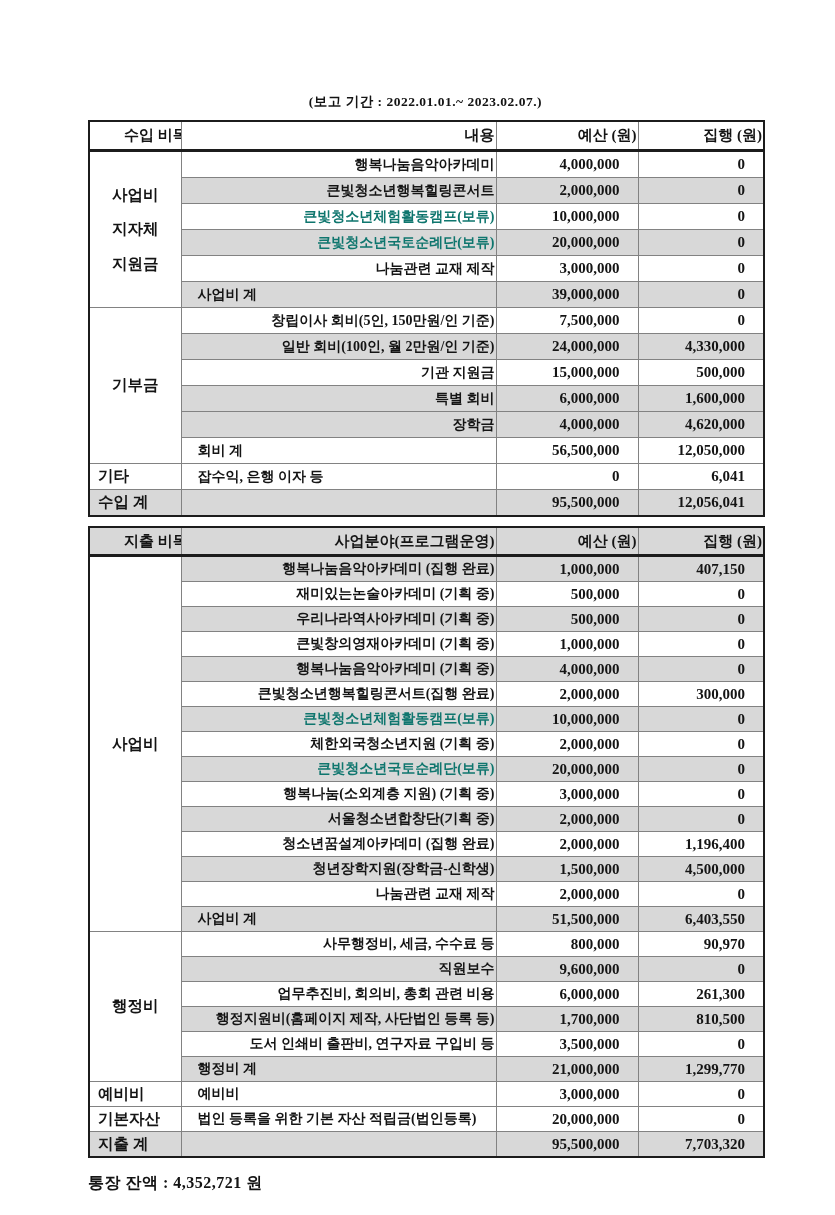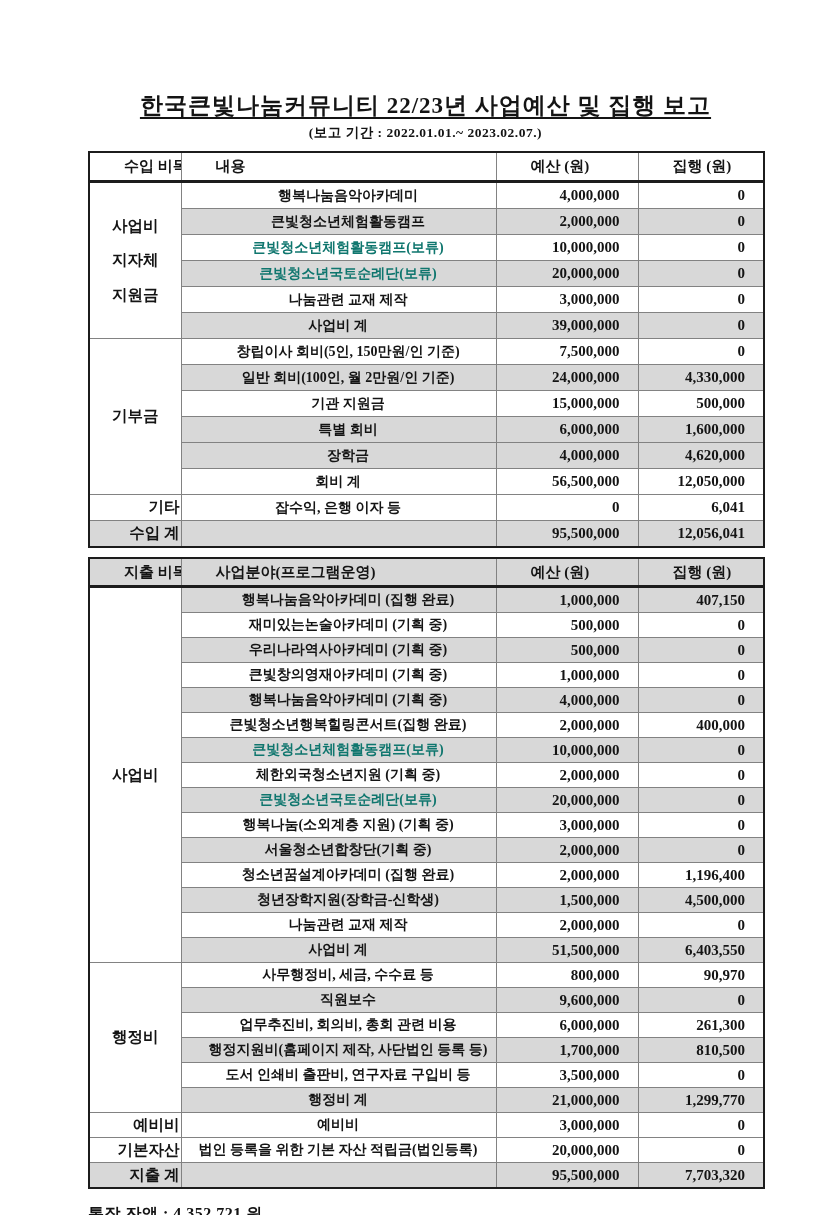--- a/index.html
+++ b/index.html
@@ -13,40 +13,39 @@
     text-align:center;font-size:23px;letter-spacing:1px;
     text-decoration:underline;text-decoration-thickness:2px;text-underline-offset:4px;
   }
   .subtitle{text-align:center;font-size:13.5px;margin-top:3px;letter-spacing:.5px;}
   table{
     width:675px;border-collapse:collapse;table-layout:fixed;
     border:2px solid #1c1c1c;margin-top:9px;
   }
   col.c1{width:92px;}col.c2{width:315px;}col.c3{width:142px;}col.c4{width:126px;}
   th,td{border:1px solid #828282;overflow:hidden;white-space:nowrap;}
-  th{height:25px;font-size:15px;border-bottom:3px solid #1c1c1c;text-align:left;padding-left:34px;}
+  th{height:25px;font-size:15px;border-bottom:3px solid #1c1c1c;text-align:right;padding-left:34px;}
   #tbl0 td{height:23px;}
   #tbl1 td{height:22px;}
   #tbl1 th{height:24px;font-family:Liberation Serif, serif;}
-  td.lbl{text-align:center;padding-left:20px;font-size:14px;}
-  td.lbl.center{text-align:center;padding-left:0;}
+  td.lbl{text-align:right;padding-left:20px;font-size:14px;}
+  td.lbl.center{text-align:left;padding-left:16px;}
   td.num{text-align:right;padding-right:18px;font-size:15px;}
   td.cat{text-align:center;font-size:15.5px;}
   td.cat.multi{line-height:2.2;white-space:pre-line;}
-  td.cat.left{text-align:right;padding-left:8px;}
+  td.cat.left{text-align:left;padding-left:8px;}
   .shade{background:#d8d8d8;}
   .blue{color:#0f766e;}
   .small{font-size:12px;}
   .footer1{margin-top:15px;font-size:16px;letter-spacing:.5px;}
 </style>
 </head>
 <body>
 
 <div class="doc">
-  <div class="title">한국큰빛나눔커뮤니티 22/23년 사업예산 및 집행 보고</div>
   <div class="subtitle">(보고 기간 : 2022.01.01.~ 2023.02.07.)</div>
 
   <table id="tbl0">
     <colgroup>
         <col class="c1">
         <col class="c2">
         <col class="c3">
         <col class="c4">
       </colgroup>
     <thead>
@@ -60,21 +59,21 @@
     <tbody>
         <tr>
           <td class="cat multi" rowspan="6">사업비
 지자체
 지원금</td>
           <td class="lbl">행복나눔음악아카데미</td>
           <td class="num">4,000,000</td>
           <td class="num">0</td>
         </tr>
         <tr>
-          <td class="lbl shade">큰빛청소년체험활동캠프</td>
+          <td class="lbl shade">큰빛청소년행복힐링콘서트</td>
           <td class="num shade">2,000,000</td>
           <td class="num shade">0</td>
         </tr>
         <tr>
           <td class="lbl blue">큰빛청소년체험활동캠프(보류)</td>
           <td class="num">10,000,000</td>
           <td class="num">0</td>
         </tr>
         <tr>
           <td class="lbl blue shade">큰빛청소년국토순례단(보류)</td>
@@ -175,21 +174,21 @@
           <td class="num">0</td>
         </tr>
         <tr>
           <td class="lbl shade">행복나눔음악아카데미 (기획 중)</td>
           <td class="num shade">4,000,000</td>
           <td class="num shade">0</td>
         </tr>
         <tr>
           <td class="lbl">큰빛청소년행복힐링콘서트(집행 완료)</td>
           <td class="num">2,000,000</td>
-          <td class="num">400,000</td>
+          <td class="num">300,000</td>
         </tr>
         <tr>
           <td class="lbl blue shade">큰빛청소년체험활동캠프(보류)</td>
           <td class="num shade">10,000,000</td>
           <td class="num shade">0</td>
         </tr>
         <tr>
           <td class="lbl">체한외국청소년지원 (기획 중)</td>
           <td class="num">2,000,000</td>
           <td class="num">0</td>

